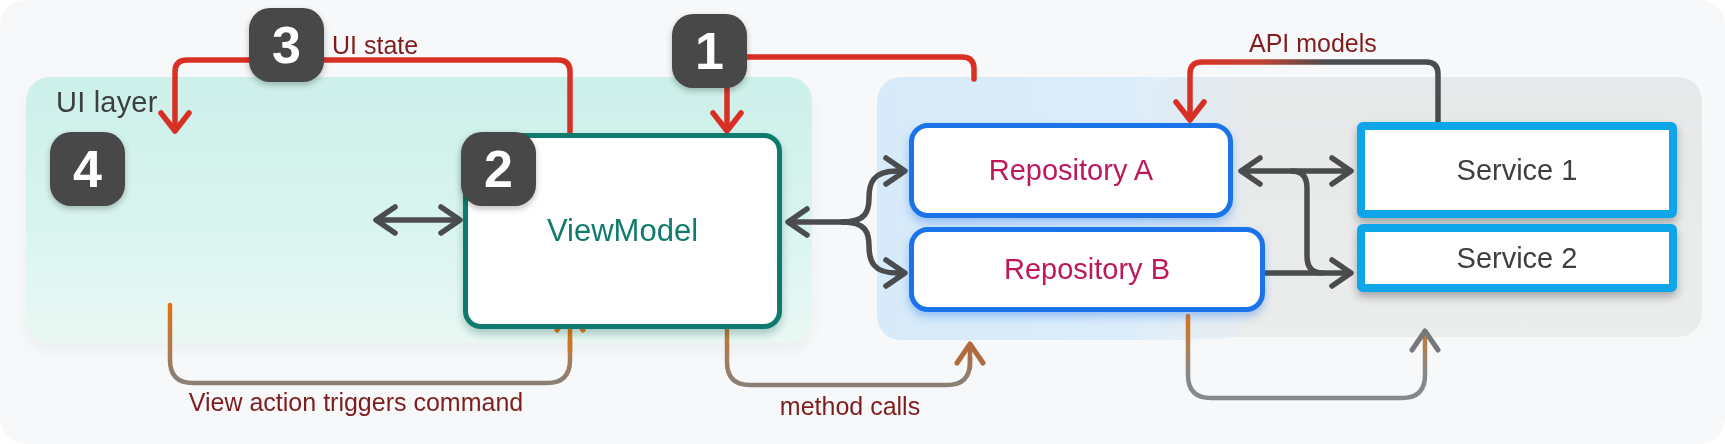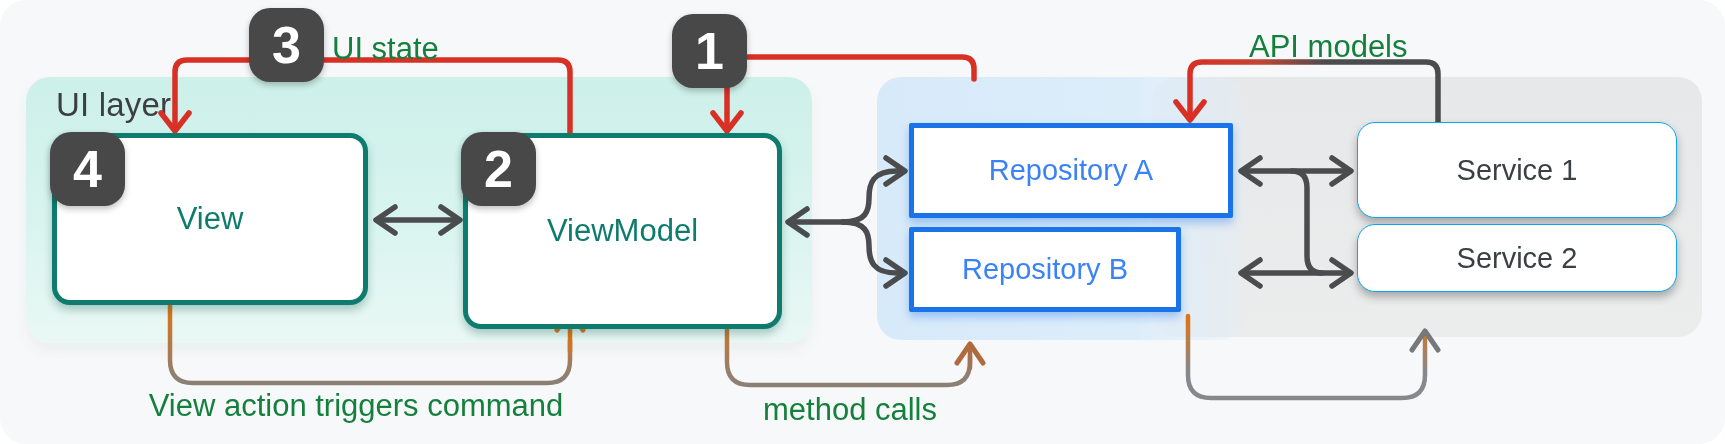--- a/index.html
+++ b/index.html
@@ -6,34 +6,34 @@
   .stage{
     position:relative;width:1725px;height:444px;overflow:hidden;
     font-family:"Liberation Sans","DejaVu Sans",sans-serif;
     -webkit-font-smoothing:antialiased;
   }
   .canvas{position:absolute;left:0;top:0;width:1725px;height:444px;background:#f7f8f9;border-radius:26px;}
   .panel{position:absolute;border-radius:24px;}
   .panel-ui{left:26px;top:77px;width:786px;height:266px;background:linear-gradient(180deg,#cdf0ea 0%,#d9f4ef 55%,#eaf8f4 100%);box-shadow:0 8px 14px rgba(0,80,70,.05);}
   .panel-services{left:1152px;top:77px;width:550px;height:260px;background:linear-gradient(180deg,#e7e8e9 0%,#ebecec 100%);}
   .panel-data{left:877px;top:77px;width:368px;height:263px;background:linear-gradient(90deg,#d7eaf9 0%,#dcedfa 70%,rgba(224,238,250,0.25) 100%);}
-  .layer-label{position:absolute;font-size:33px;font-weight:400;color:#3c4043;letter-spacing:.2px;}
+  .layer-label{position:absolute;font-size:29px;font-weight:400;color:#3c4043;letter-spacing:.2px;}
   .wires{position:absolute;left:0;top:0;width:1725px;height:444px;}
   .node{position:absolute;background:#ffffff;display:flex;align-items:center;justify-content:center;box-sizing:border-box;}
   .node-teal{border:5px solid #0f7b6e;border-radius:18px;color:#0f7b6e;box-shadow:0 5px 9px rgba(15,90,80,.3);}
-  .node-blue{border:5px solid #1a73e8;border-radius:2px;color:#3b82f6;box-shadow:0 5px 9px rgba(26,115,232,.35);}
-  .node-dark{border:1px solid #0ea5e9;border-radius:18px;color:#3c4043;box-shadow:0 5px 9px rgba(40,42,45,.35);}
+  .node-blue{border:5px solid #1a73e8;border-radius:19px;color:#be185d;box-shadow:0 5px 9px rgba(26,115,232,.35);}
+  .node-dark{border:8px solid #0ea5e9;border-radius:6px;color:#3c4043;box-shadow:0 5px 9px rgba(40,42,45,.35);}
   .node-label-lg{font-size:31px;}
   .node-label-md{font-size:29px;}
   .badge{
     position:absolute;width:75px;height:74px;background:#484848;border-radius:21px;
     display:flex;align-items:center;justify-content:center;color:#ffffff;
     font-size:52px;font-weight:bold;box-shadow:0 3px 6px rgba(0,0,0,.25);
   }
-  .edge-label{position:absolute;font-size:31px;color:#15803d;white-space:nowrap;}
+  .edge-label{position:absolute;font-size:25px;color:#7f1d1d;white-space:nowrap;}
   .edge-label.centered{transform:translateX(-50%);}
 </style>
 </head>
 <body>
 
 <div class="stage">
   <div class="canvas">
 
     <div class="panel panel-ui"></div>
     <div class="panel panel-services"></div>
@@ -122,30 +122,27 @@
         <path stroke="url(#gradMethodTip)" stroke-width="4.5" d="M970,368 L970,349"></path>
         <path stroke="#b06a40" stroke-width="5" d="M957,363 L970,344 L983,363"></path>
       </g>
 
       <g fill="none" stroke-linecap="round" stroke-linejoin="round">
         <path stroke="url(#gradPolls)" stroke-width="4.5" d="M1188,316 L1188,375 Q1188,398 1211,398 L1402,398 Q1425,398 1425,375 L1425,336"></path>
         <path stroke="#75797c" stroke-width="5" d="M1412,350 L1425,331 L1438,350"></path>
       </g>
     </svg>
 
-    <div class="node node-teal" style="left:52px;top:133px;width:316px;height:172px;">
-      <span class="node-label-lg">View</span>
-    </div>
     <div class="node node-teal" style="left:463px;top:133px;width:319px;height:196px;">
       <span class="node-label-lg">ViewModel</span>
     </div>
     <div class="node node-blue" style="left:909px;top:123px;width:324px;height:95px;">
       <span class="node-label-md">Repository A</span>
     </div>
-    <div class="node node-blue" style="left:909px;top:227px;width:272px;height:85px;">
+    <div class="node node-blue" style="left:909px;top:227px;width:356px;height:85px;">
       <span class="node-label-md">Repository B</span>
     </div>
     <div class="node node-dark" style="left:1357px;top:122px;width:320px;height:96px;">
       <span class="node-label-md">Service 1</span>
     </div>
     <div class="node node-dark" style="left:1357px;top:224px;width:320px;height:68px;">
       <span class="node-label-md">Service 2</span>
     </div>
 
     <div class="badge" style="left:672px;top:14px;">1</div>

